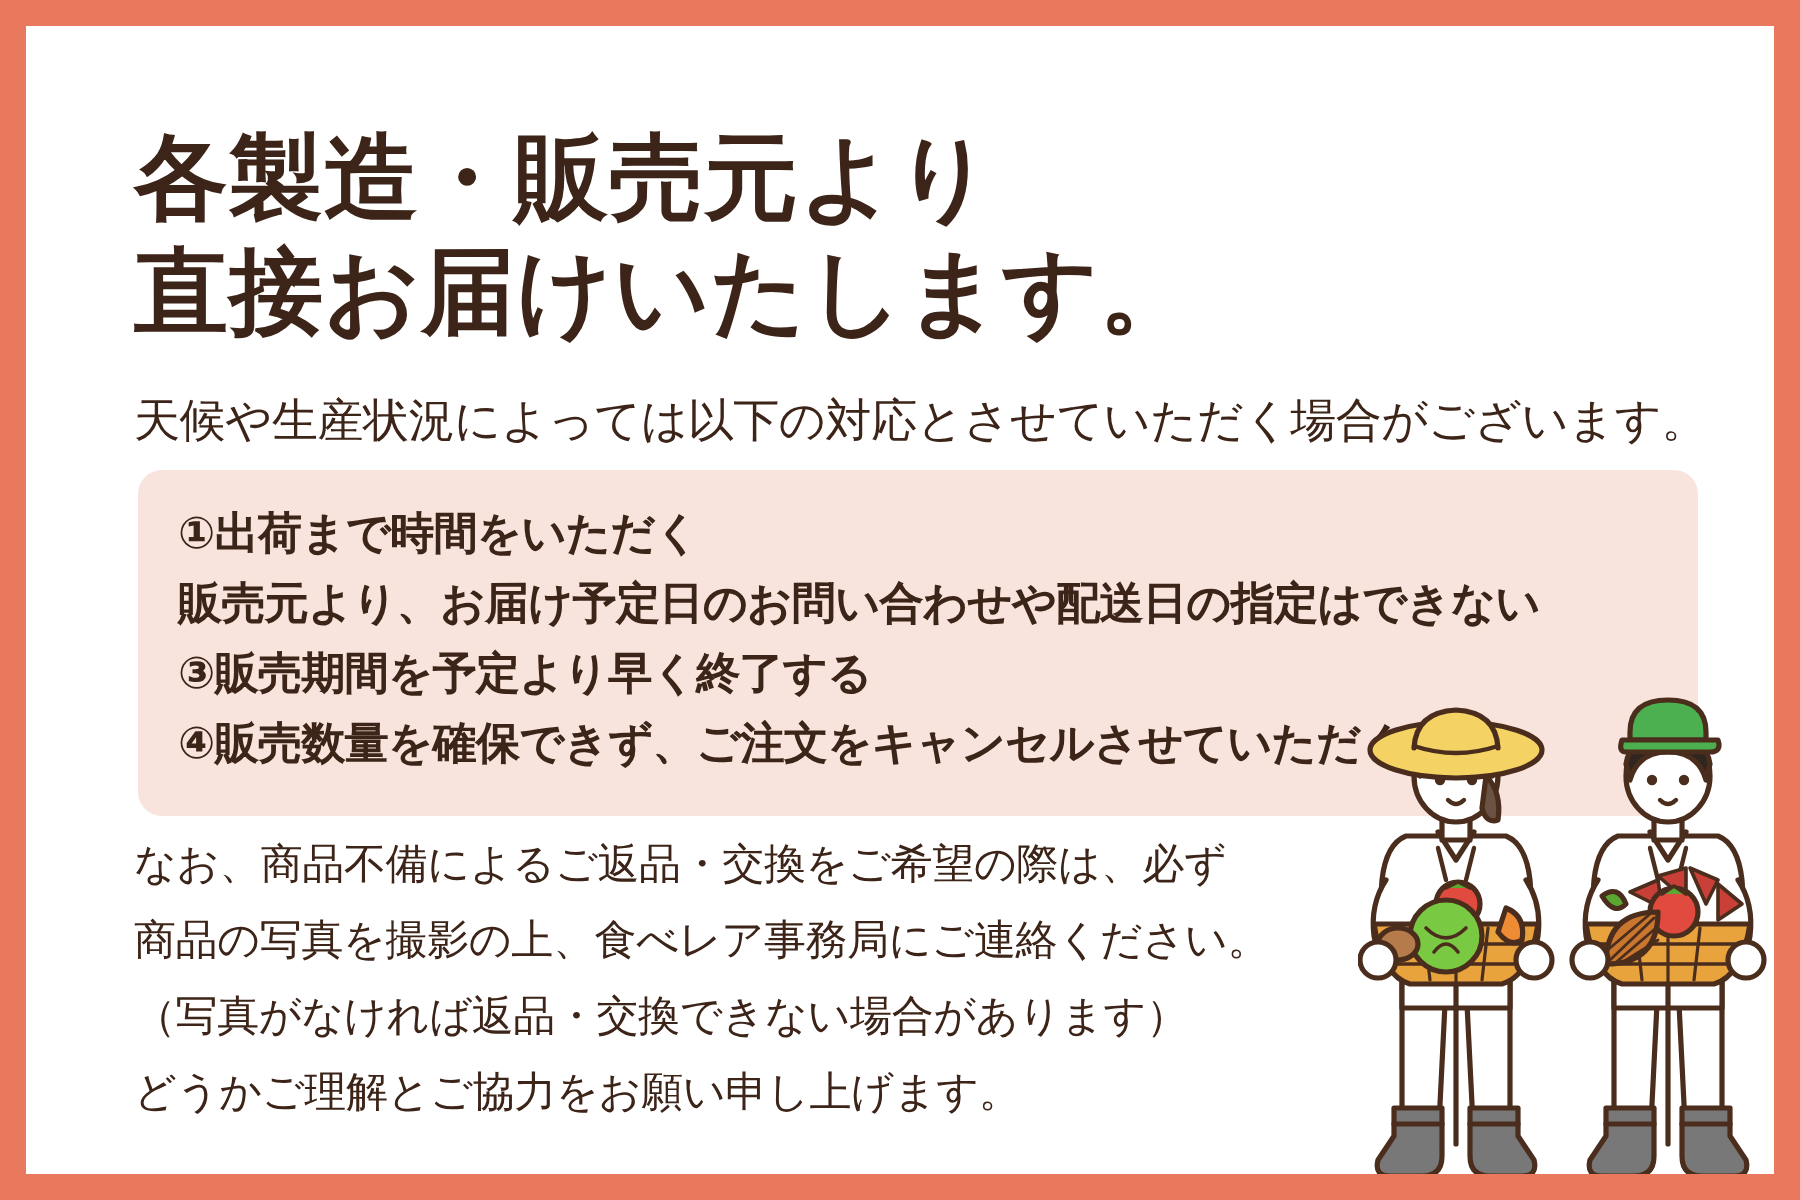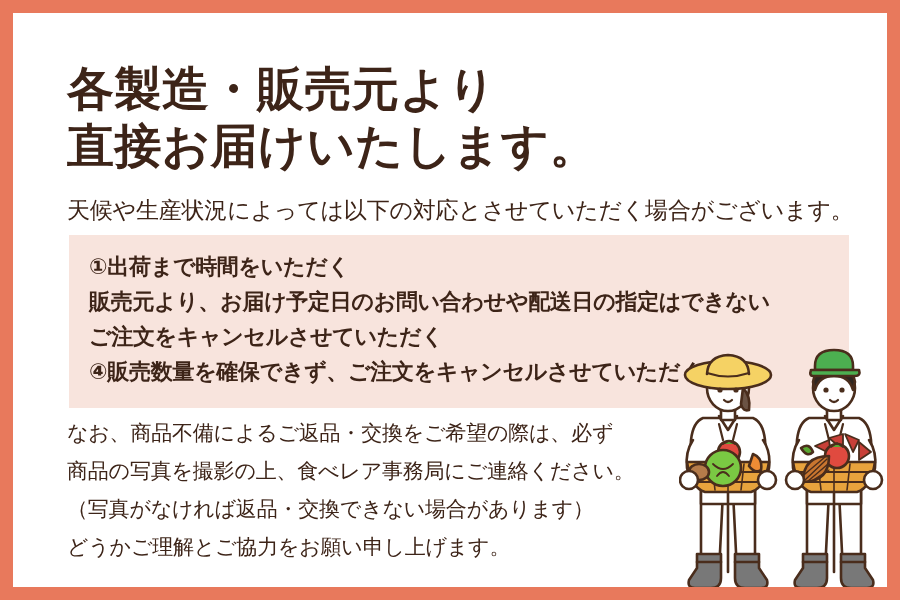--- a/index.html
+++ b/index.html
@@ -43,21 +43,21 @@
     font-size:23px;
     line-height:30px;
     letter-spacing:-0.2px;
   }
   
   #listbox {
     position:absolute;
     left:56px; top:222px;
     width:780px; height:173px;
     background:#f8e4dd;
-    border-radius:0;
+    border-radius:12px;
   }
   #listbox ul { list-style:none; padding:14px 0 0 20px; }
   #listbox li {
     color:#3d2418;
     font-size:22px;
     line-height:35px;
     font-weight:bold;
     letter-spacing:-0.3px;
     white-space:nowrap;
   }
@@ -88,21 +88,21 @@
 
     <div id="heading">各製造・販売元より
 直接お届けいたします。</div>
 
     <div id="subtitle">天候や生産状況によっては以下の対応とさせていただく場合がございます。</div>
 
     <div id="listbox">
       <ul>
         <li>①出荷まで時間をいただく</li>
         <li>販売元より、お届け予定日のお問い合わせや配送日の指定はできない</li>
-        <li>ご注文をキャンセルさせていただく</li>
+        <li>③販売期間を予定より早く終了する</li>
         <li>④販売数量を確保できず、ご注文をキャンセルさせていただく</li>
       </ul>
     </div>
 
     <div id="closing">なお、商品不備によるご返品・交換をご希望の際は、必ず
 商品の写真を撮影の上、食べレア事務局にご連絡ください。
 （写真がなければ返品・交換できない場合があります）
 どうかご理解とご協力をお願い申し上げます。</div>
 
     <div id="illo">

